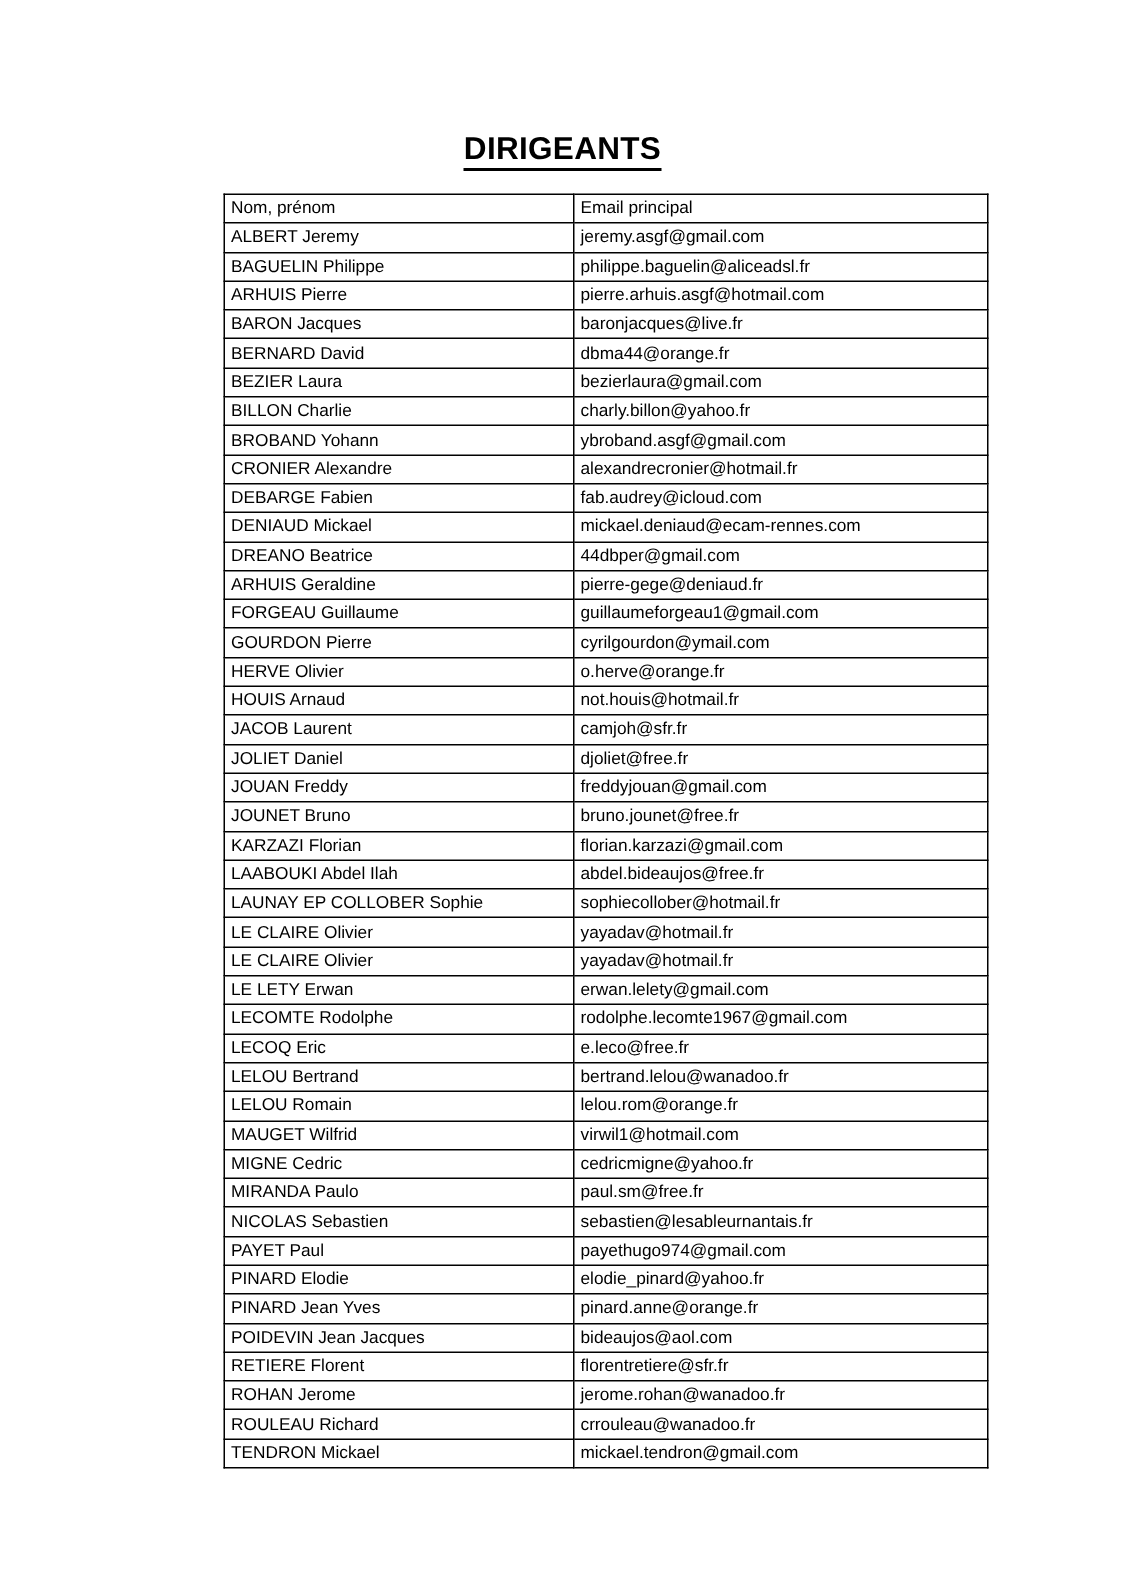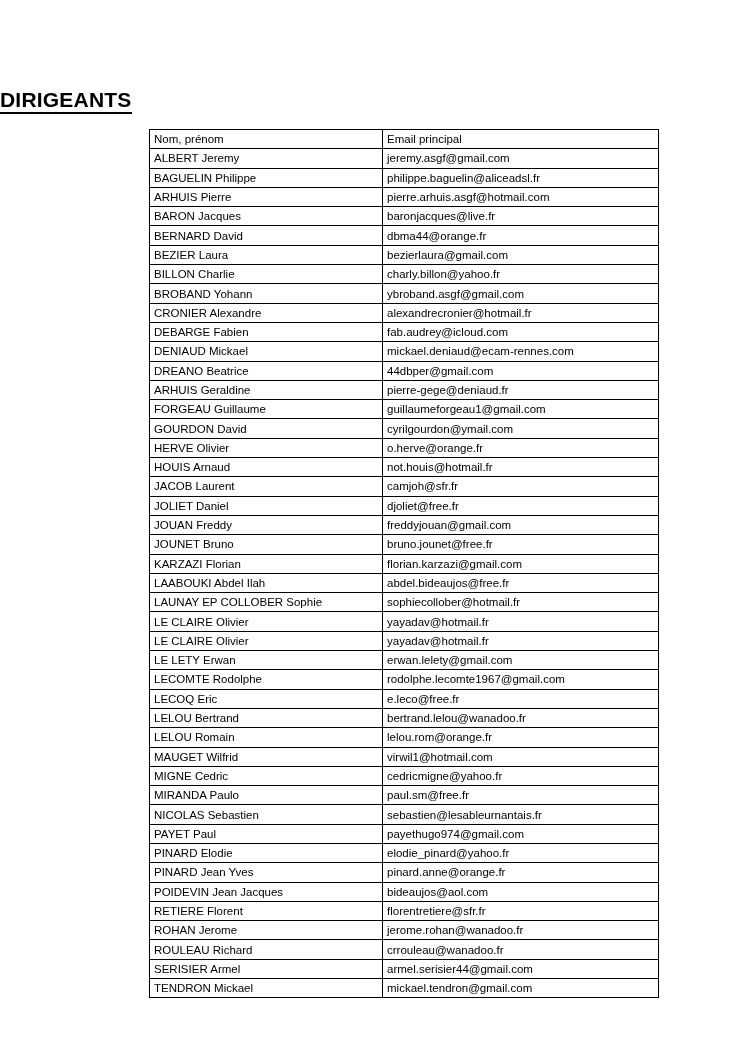--- a/index.html
+++ b/index.html
@@ -20,20 +20,21 @@
     height: 1061px;
     position: relative;
     background: #ffffff;
     box-sizing: border-box;
   }
   .doc-title {
     position: absolute;
     top: 74px;
     left: 0;
     width: 750px;
+    text-align: center;
     font-size: 21px;
     font-weight: bold;
     letter-spacing: 0.2px;
     line-height: 1.1;
   }
   .doc-title .title-text {
     display: inline-block;
     border-bottom: 2px solid #000;
     padding-bottom: 1px;
   }
@@ -132,21 +133,21 @@
         </tr>
         <tr>
           <td>ARHUIS Geraldine</td>
           <td>pierre-gege@deniaud.fr</td>
         </tr>
         <tr>
           <td>FORGEAU Guillaume</td>
           <td>guillaumeforgeau1@gmail.com</td>
         </tr>
         <tr>
-          <td>GOURDON David</td>
+          <td>GOURDON Pierre</td>
           <td>cyrilgourdon@ymail.com</td>
         </tr>
         <tr>
           <td>HERVE Olivier</td>
           <td>o.herve@orange.fr</td>
         </tr>
         <tr>
           <td>HOUIS Arnaud</td>
           <td>not.houis@hotmail.fr</td>
         </tr>
@@ -244,23 +245,19 @@
         </tr>
         <tr>
           <td>ROHAN Jerome</td>
           <td>jerome.rohan@wanadoo.fr</td>
         </tr>
         <tr>
           <td>ROULEAU Richard</td>
           <td>crrouleau@wanadoo.fr</td>
         </tr>
         <tr>
-          <td>SERISIER Armel</td>
-          <td>armel.serisier44@gmail.com</td>
-        </tr>
-        <tr>
           <td>TENDRON Mickael</td>
           <td>mickael.tendron@gmail.com</td>
         </tr>
       </tbody>
   </table>
 
 </div>
 
 </body></html>

